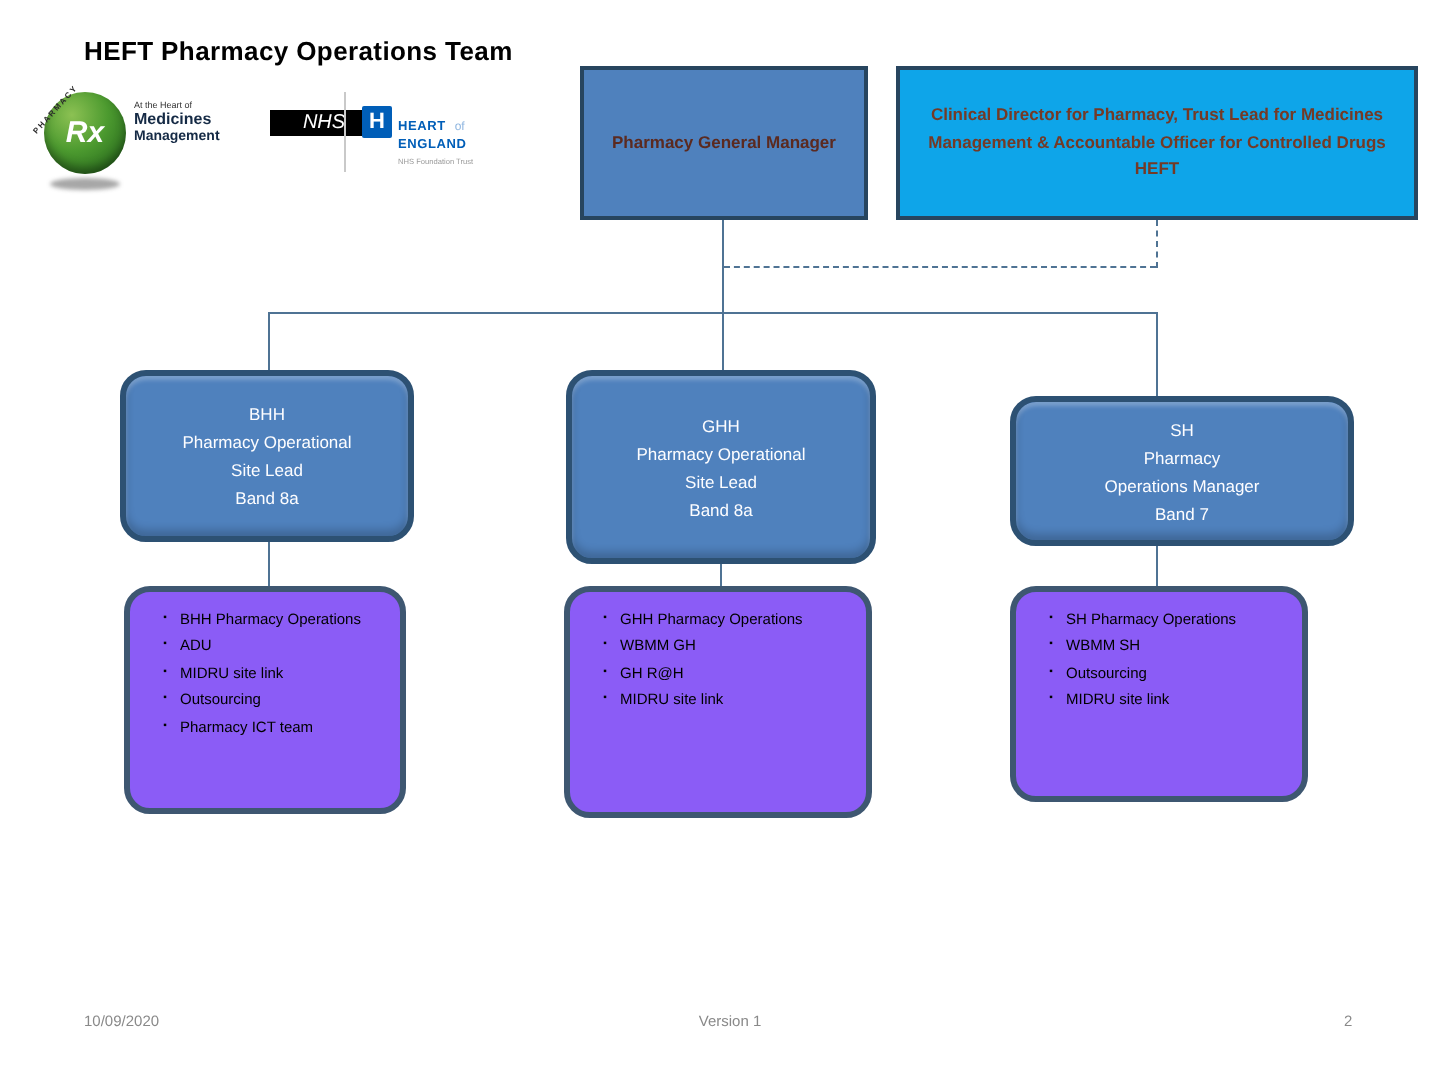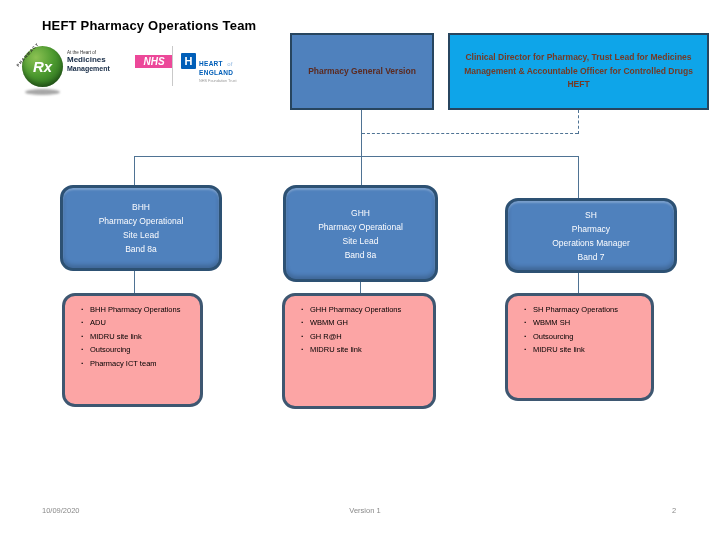--- a/index.html
+++ b/index.html
@@ -13,48 +13,48 @@
   .rx-circle{position:absolute;left:22px;top:46px;width:41px;height:41px;border-radius:50%;
     background:radial-gradient(circle at 34% 28%,#8cc153 0%,#4c9a2f 45%,#1c5a17 100%);
     display:flex;align-items:center;justify-content:center;box-shadow:inset 0 -3px 5px rgba(0,0,0,.35);}
   .rx-text{color:#fff;font-weight:bold;font-size:15px;font-style:italic;}
   .rx-arc{position:absolute;left:-10px;top:6px;transform:rotate(-48deg);font-size:4px;letter-spacing:1px;color:#2a2a2a;font-weight:bold;}
   .rx-shadow{position:absolute;left:25px;top:89px;width:35px;height:6px;border-radius:50%;background:rgba(60,60,60,.45);filter:blur(1px);}
   .mm-text{position:absolute;left:67px;top:51px;color:#152a45;line-height:1.1;}
   .mm-small{font-size:4.5px;color:#333;}
   .mm-big{font-size:8px;font-weight:bold;}
   .mm-big2{font-size:7px;font-weight:bold;}
-  .nhs{position:absolute;left:135px;top:55px;width:38px;height:13px;background:#ec4899;color:#fff;
-    display:flex;align-items:center;justify-content:center;font-weight:bold;font-style:italic;font-size:10px;}
+  .nhs{position:absolute;left:135px;top:55px;width:54px;height:13px;background:#000000;color:#fff;
+    display:flex;align-items:center;justify-content:center;font-weight:normal;font-style:italic;font-size:10px;}
   .logo-divider{position:absolute;left:172px;top:46px;width:1px;height:40px;background:#c9c9c9;}
   .hoe{position:absolute;left:181px;top:53px;display:flex;gap:3px;}
   .hoe-icon{width:15px;height:16px;background:#005eb8;color:#fff;font-weight:bold;font-size:11px;
     display:flex;align-items:center;justify-content:center;border-radius:1px;}
   .hoe-text{line-height:1.05;}
   .hoe-heart{color:#005eb8;font-weight:bold;font-size:6.5px;letter-spacing:.3px;}
   .hoe-of{color:#8fb6e0;font-size:6px;}
   .hoe-line2{color:#005eb8;font-weight:bold;font-size:6.5px;letter-spacing:.3px;}
   .hoe-line3{color:#9a9a9a;font-size:3.8px;margin-top:2px;}
 
   
   .box-top{position:absolute;display:flex;align-items:center;justify-content:center;text-align:center;
     font-size:8.5px;line-height:1.6;box-sizing:border-box;}
   .box-pgm{left:290px;top:33px;width:144px;height:77px;background:#4f81bd;border:2.5px solid #27455f;color:#5b2a20;font-weight:bold;}
   .box-clinical{left:448px;top:33px;width:261px;height:77px;background:#0ea5e9;border:2.5px solid #27455f;color:#743a26;font-weight:bold;padding:0 14px;}
 
   
   .box-mgr{position:absolute;background:#4f81bd;border:3px solid #2d5173;border-radius:13px;color:#fdfdff;
     display:flex;flex-direction:column;align-items:center;justify-content:center;text-align:center;
     font-size:8.5px;line-height:14px;box-sizing:border-box;box-shadow:inset 0 2px 2px rgba(255,255,255,.25), inset 0 -3px 4px rgba(0,0,0,.2);}
-  .box-bhh{left:60px;top:185px;width:162px;height:86px;}
+  .box-bhh{left:60px;top:185px;width:147px;height:86px;}
   .box-ghh{left:283px;top:185px;width:155px;height:97px;}
   .box-sh{left:505px;top:198px;width:172px;height:75px;}
 
   
-  .panel{position:absolute;background:#fca5a5;border:3.5px solid #3e5771;border-radius:13px;box-sizing:border-box;
+  .panel{position:absolute;background:#8b5cf6;border:3.5px solid #3e5771;border-radius:13px;box-sizing:border-box;
     padding:7px 4px 0 10px;color:#000;}
   .panel-bhh{left:62px;top:293px;width:141px;height:114px;}
   .panel-ghh{left:282px;top:293px;width:154px;height:116px;}
   .panel-sh{left:505px;top:293px;width:149px;height:108px;}
   .li{display:flex;font-size:7.5px;line-height:13.4px;}
   .li .b{width:15px;flex:none;text-align:center;font-size:5px;line-height:13.4px;}
 
   
   .ln{position:absolute;background:#4f7394;}
   .ln-dash-v{position:absolute;border-left:1px dashed #4f7394;width:0;}
@@ -98,21 +98,21 @@
     <div class="hoe-text">
       <div class="hoe-line1">
         <span class="hoe-heart">HEART</span>
         <span class="hoe-of">of</span>
       </div>
       <div class="hoe-line2">ENGLAND</div>
       <div class="hoe-line3">NHS Foundation Trust</div>
     </div>
   </div>
 
-  <div class="box-top box-pgm">Pharmacy General Version</div>
+  <div class="box-top box-pgm">Pharmacy General Manager</div>
   <div class="box-top box-clinical">Clinical Director for Pharmacy, Trust Lead for Medicines Management &amp; Accountable Officer for Controlled Drugs HEFT</div>
 
   <div class="ln v-pgm"></div>
   <div class="ln-dash-v dv-clin"></div>
   <div class="ln-dash-h dh-clin"></div>
   <div class="ln h-main"></div>
   <div class="ln v-bhh"></div>
   <div class="ln v-sh"></div>
   <div class="ln v-bhh2"></div>
   <div class="ln v-ghh2"></div>

